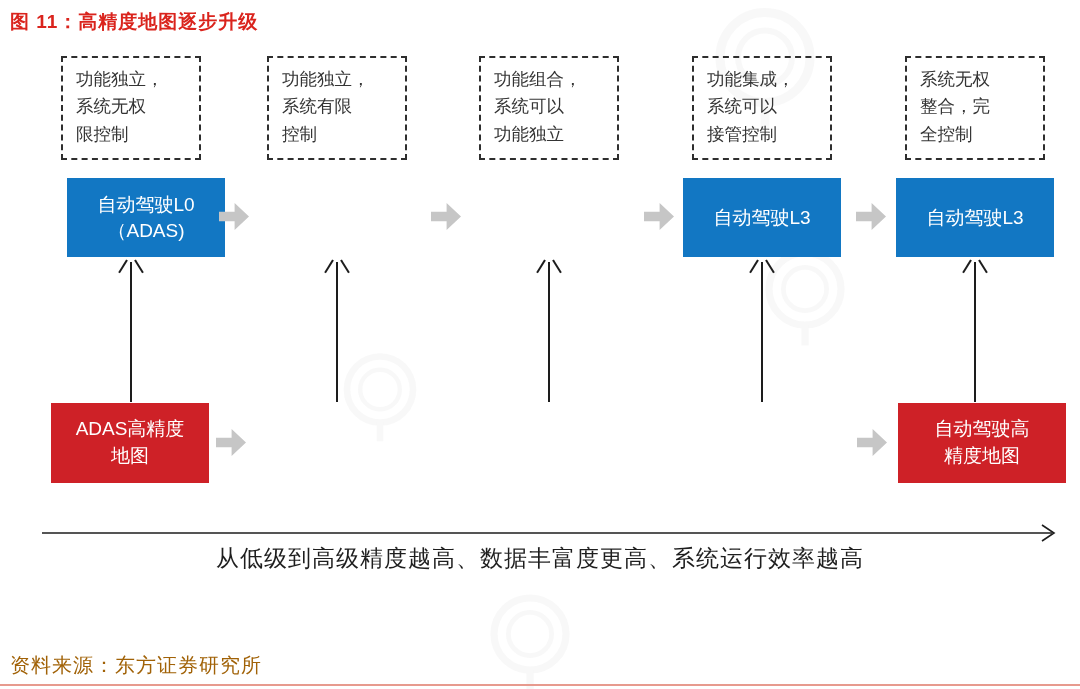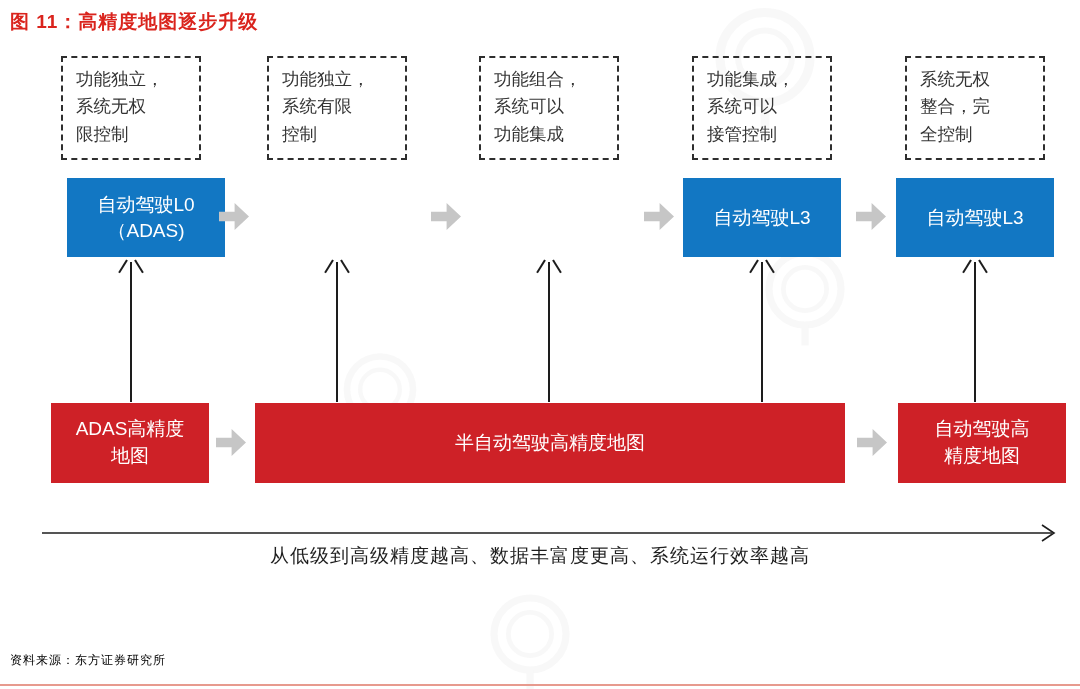--- a/index.html
+++ b/index.html
@@ -39,24 +39,24 @@
   }
   
   .uparrow{position:absolute;top:262px;height:140px;width:2px;background:#1d1d1d;}
   .uparrow::before,.uparrow::after{
     content:"";position:absolute;top:-2px;width:2px;height:15px;background:#1d1d1d;
   }
   .uparrow::before{left:-4px;transform:rotate(32deg);transform-origin:top center;}
   .uparrow::after{left:4px;transform:rotate(-32deg);transform-origin:top center;}
   .axis-caption{
     position:absolute;left:0;top:543px;width:1080px;text-align:center;
-    font-size:19px;color:#1e1e1e;letter-spacing:1px;
+    font-size:23px;color:#1e1e1e;letter-spacing:1px;
   }
   .source{
-    position:absolute;left:10px;top:652px;font-size:12px;color:#000000;letter-spacing:1px;
+    position:absolute;left:10px;top:652px;font-size:20px;color:#a16207;letter-spacing:1px;
   }
   .bottom-rule{
     position:absolute;left:0;bottom:3px;width:1080px;height:2px;background:#e79a8e;
   }
 </style>
 </head>
 <body>
 
 <div id="stage">
 
@@ -84,21 +84,21 @@
     </svg>
 
   <div class="note" style="left:61px">功能独立，
 系统无权
 限控制</div>
   <div class="note" style="left:267px">功能独立，
 系统有限
 控制</div>
   <div class="note" style="left:479px">功能组合，
 系统可以
-功能集成</div>
+功能独立</div>
   <div class="note" style="left:692px">功能集成，
 系统可以
 接管控制</div>
   <div class="note" style="left:905px">系统无权
 整合，完
 全控制</div>
 
   <div class="level" style="left:67px">自动驾驶L0
 （ADAS)</div>
   <div class="level" style="left:683px">自动驾驶L3</div>
@@ -110,21 +110,20 @@
   <div class="blockarrow" style="left:856px;top:203px"></div>
 
   <div class="uparrow" style="left:130px"></div>
   <div class="uparrow" style="left:336px"></div>
   <div class="uparrow" style="left:548px"></div>
   <div class="uparrow" style="left:761px"></div>
   <div class="uparrow" style="left:974px"></div>
 
   <div class="map" style="left:51px;width:158px">ADAS高精度
 地图</div>
-  <div class="map" style="left:255px;width:590px">半自动驾驶高精度地图</div>
   <div class="map" style="left:898px;width:168px">自动驾驶高
 精度地图</div>
 
   <div class="blockarrow" style="left:216px;top:429px"></div>
   <div class="blockarrow" style="left:857px;top:429px"></div>
 
   <svg style="position:absolute;left:42px;top:522px" width="1018" height="22">
     <line x1="0" y1="11" x2="1010" y2="11" stroke="#1d1d1d" stroke-width="1.6"></line>
     <polyline points="1000,3 1012,11 1000,19" fill="none" stroke="#1d1d1d" stroke-width="1.6"></polyline>
   </svg>

